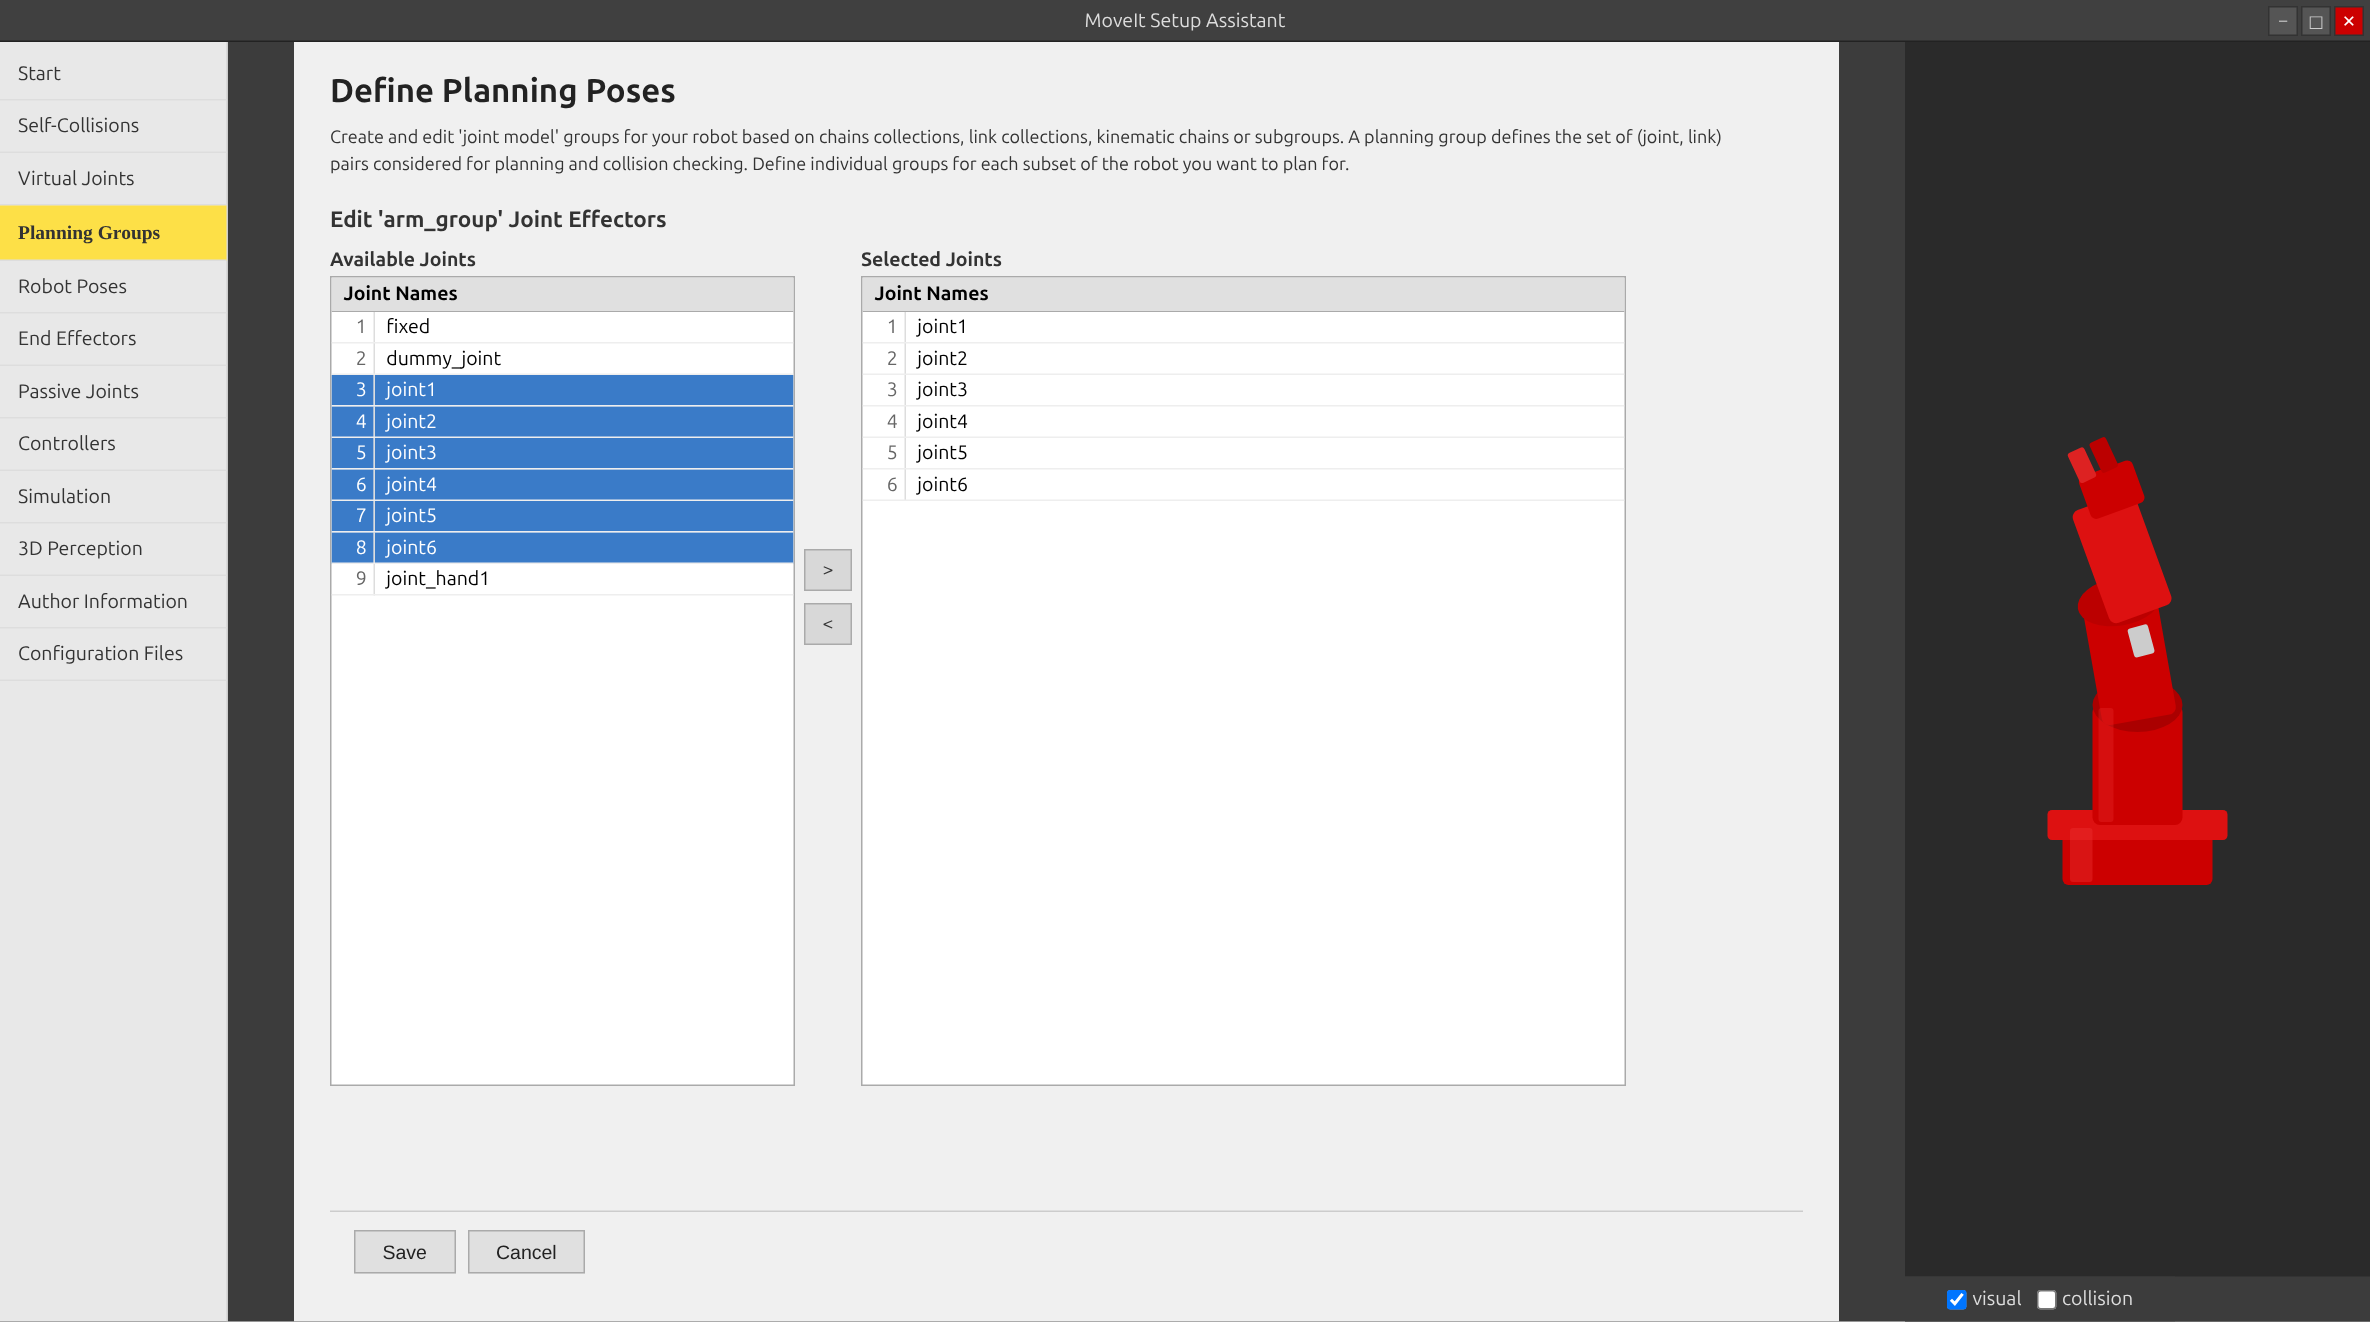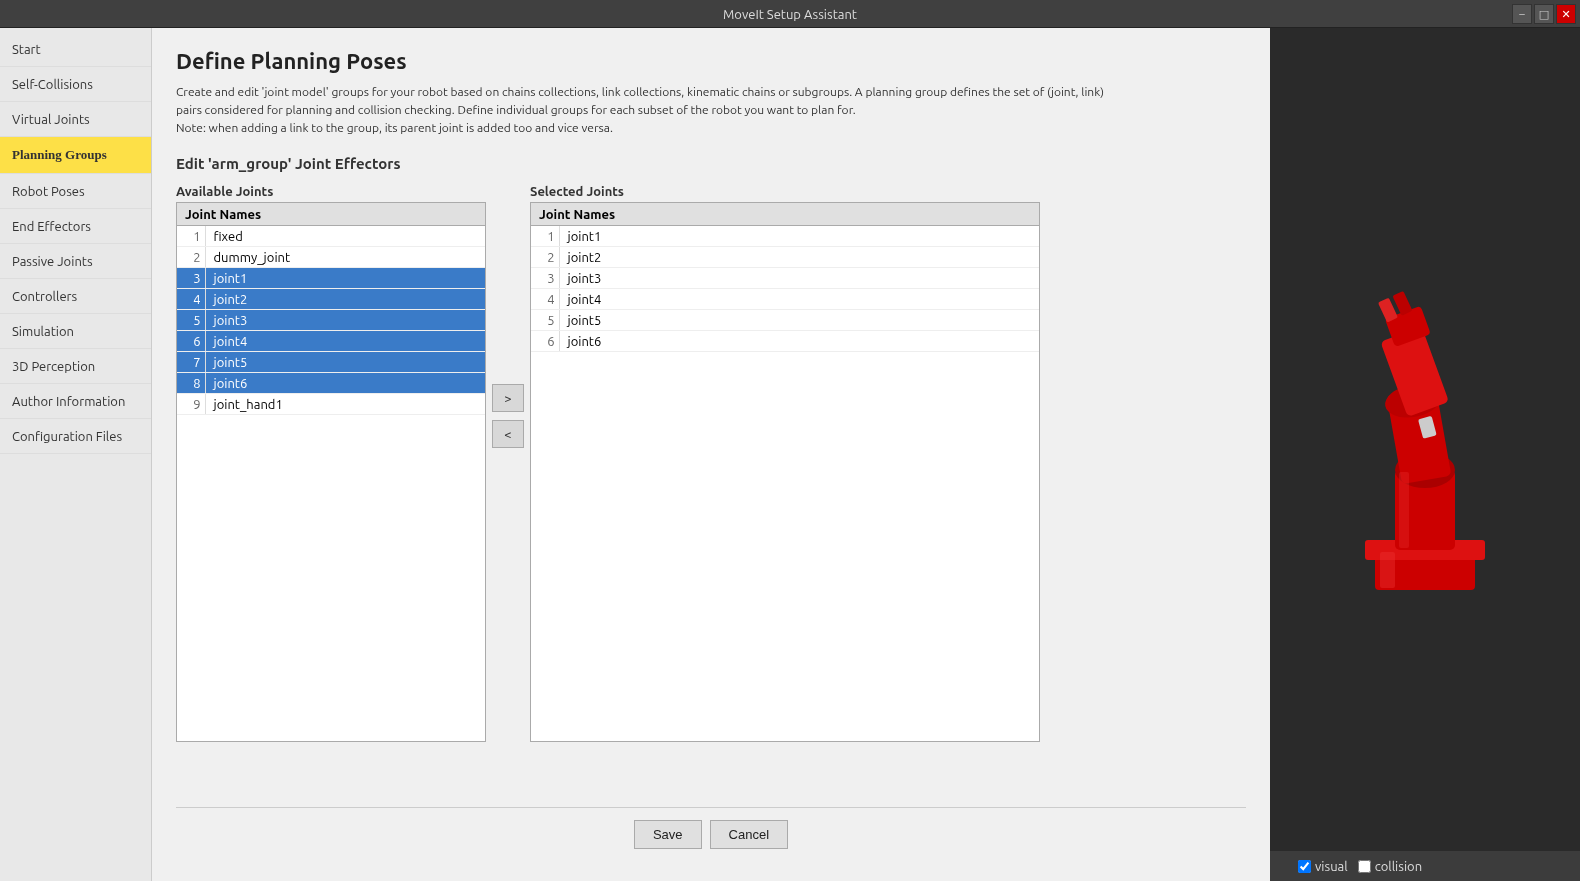--- a/index.html
+++ b/index.html
@@ -46,20 +46,21 @@
     .titlebar-btn.close {
       background: #cc0000;
       color: white;
       font-weight: bold;
     }
 
     
     .app-body {
       display: flex;
       height: calc(881px - 28px);
+      gap: 44px;
     }
 
     
     .sidebar {
       width: 152px;
       background: #e8e8e8;
       border-right: 1px solid #ccc;
       padding-top: 4px;
       flex-shrink: 0;
     }
@@ -195,21 +196,21 @@
       align-items: center;
       justify-content: center;
       font-size: 13px;
       cursor: pointer;
       color: #333;
     }
 
     
     .bottom-bar {
       display: flex;
-      justify-content: center;
+      justify-content: flex-start;
       align-items: center;
       padding: 12px 16px;
       background: #f0f0f0;
       border-top: 1px solid #ccc;
       gap: 8px;
     }
 
     .action-btn {
       padding: 6px 18px;
       font-size: 13px;
@@ -295,21 +296,20 @@
     <div class="sidebar-item">3D Perception</div>
     <div class="sidebar-item">Author Information</div>
     <div class="sidebar-item">Configuration Files</div>
   </div>
 
   <div class="main-content">
     <div class="page-title">Define Planning Poses</div>
     <div class="description">
       <span>Create and edit 'joint model' groups for your robot based on chains collections, link collections, kinematic chains or subgroups. A planning group defines the set of (joint, link)</span><br>
       <span>pairs considered for planning and collision checking. Define individual groups for each subset of the robot you want to plan for.</span><br>
-      <span>Note: when adding a link to the group, its parent joint is added too and vice versa.</span>
     </div>
 
     <div class="section-header">Edit 'arm_group' Joint Effectors</div>
 
     <div class="joint-editor">
 
       <div class="joint-panel">
         <div class="panel-label">Available Joints</div>
         <div class="joint-table-container">
           <table class="joint-table">

